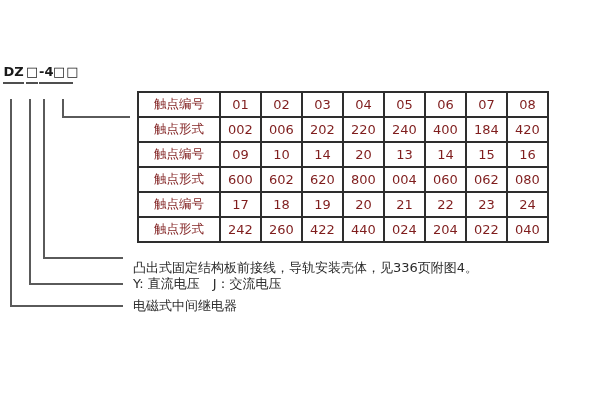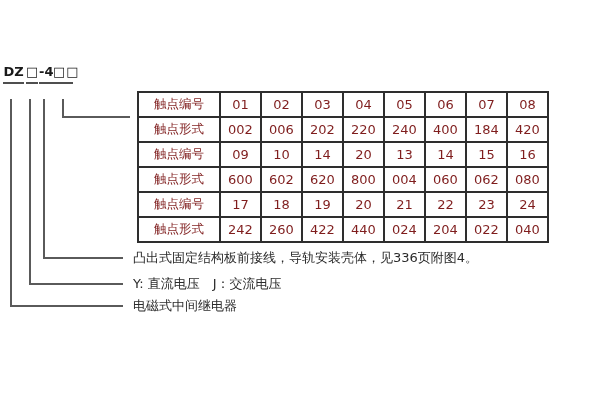--- a/index.html
+++ b/index.html
@@ -43,21 +43,21 @@
   .h4 { left: 62px; top: 116px; width: 68px; }
   
   .ann {
     position: absolute;
     left: 133px;
     font-size: 13px;
     line-height: 16px;
     color: #2b2b2b;
     white-space: nowrap;
   }
-  .ann1 { top: 250px; }
+  .ann1 { top: 260px; }
   .ann2 { top: 276px; }
   .ann3 { top: 298px; }
   
   table.contact {
     position: absolute;
     left: 137px;
     top: 91px;
     border-collapse: collapse;
     table-layout: fixed;
   }

